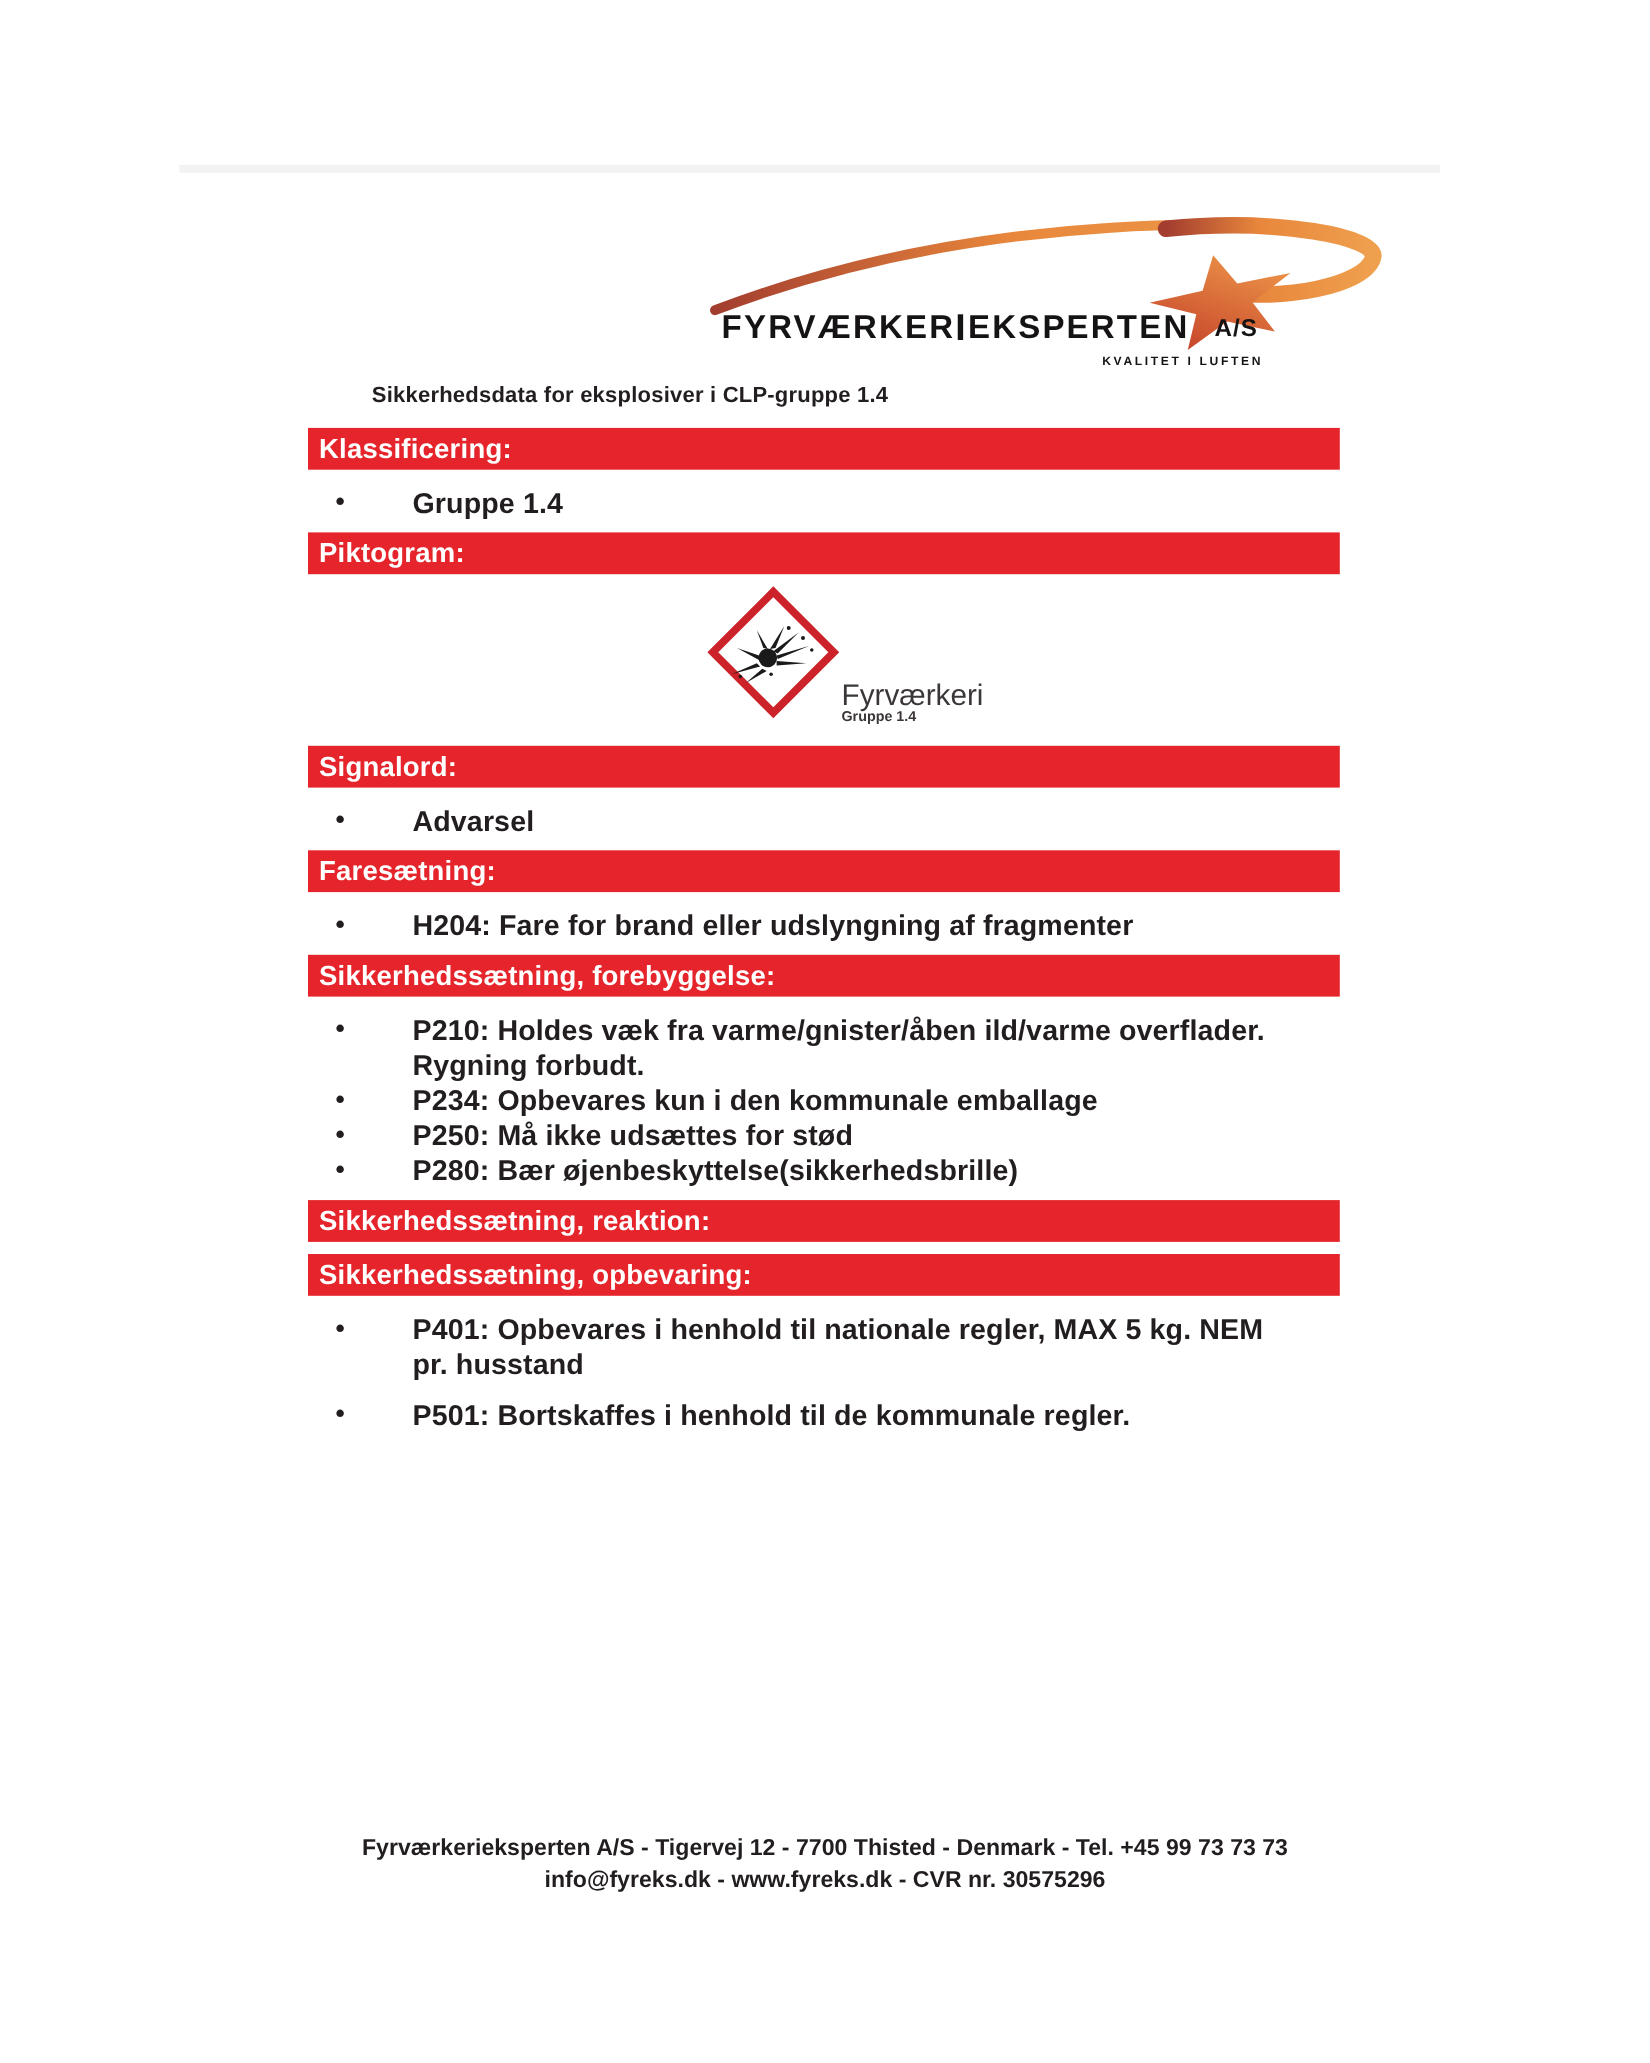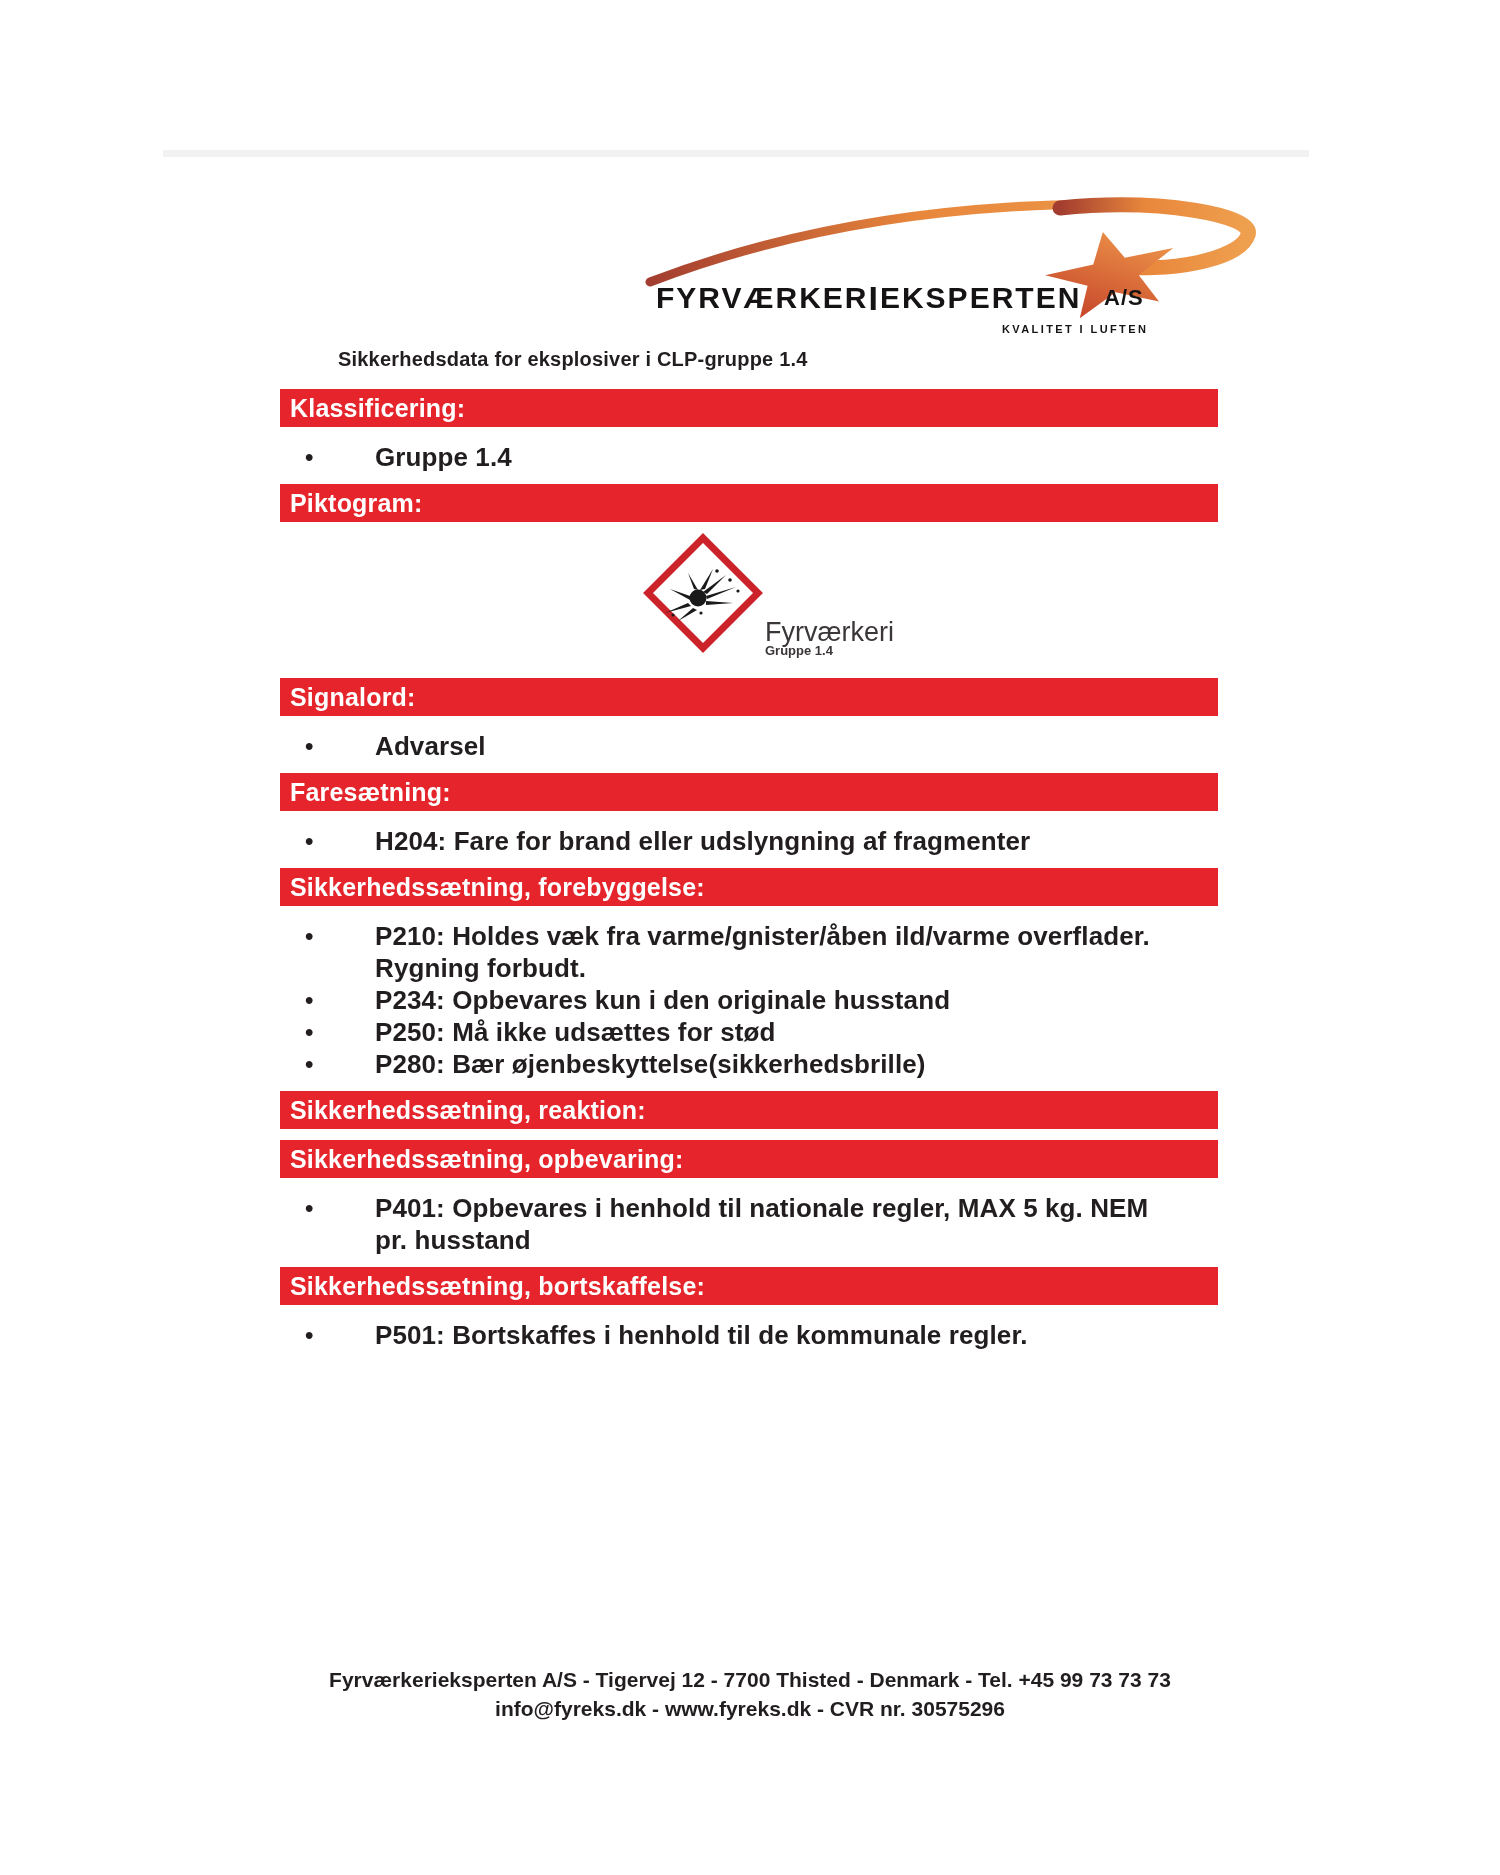--- a/index.html
+++ b/index.html
@@ -133,21 +133,21 @@
 
     <div class="banner">
       <span>Sikkerhedssætning, forebyggelse:</span>
     </div>
     <div class="bullets">
       <div class="b-item">
         <div class="b-line">P210: Holdes væk fra varme/gnister/åben ild/varme overflader.</div>
         <div class="b-line">Rygning forbudt.</div>
       </div>
       <div class="b-item">
-        <div class="b-line">P234: Opbevares kun i den originale husstand</div>
+        <div class="b-line">P234: Opbevares kun i den kommunale emballage</div>
       </div>
       <div class="b-item">
         <div class="b-line">P250: Må ikke udsættes for stød</div>
       </div>
       <div class="b-item">
         <div class="b-line">P280: Bær øjenbeskyttelse(sikkerhedsbrille)</div>
       </div>
     </div>
 
     <div class="banner">
@@ -157,23 +157,20 @@
     <div class="banner">
       <span>Sikkerhedssætning, opbevaring:</span>
     </div>
     <div class="bullets">
       <div class="b-item">
         <div class="b-line">P401: Opbevares i henhold til nationale regler, MAX 5 kg. NEM</div>
         <div class="b-line">pr. husstand</div>
       </div>
     </div>
 
-    <div class="banner">
-      <span>Sikkerhedssætning, bortskaffelse:</span>
-    </div>
     <div class="bullets">
       <div class="b-item">
         <div class="b-line">P501: Bortskaffes i henhold til de kommunale regler.</div>
       </div>
     </div>
 
   </div>
 
   <div class="footer">
     <div>Fyrværkerieksperten A/S - Tigervej 12 - 7700 Thisted - Denmark - Tel. +45 99 73 73 73</div>

